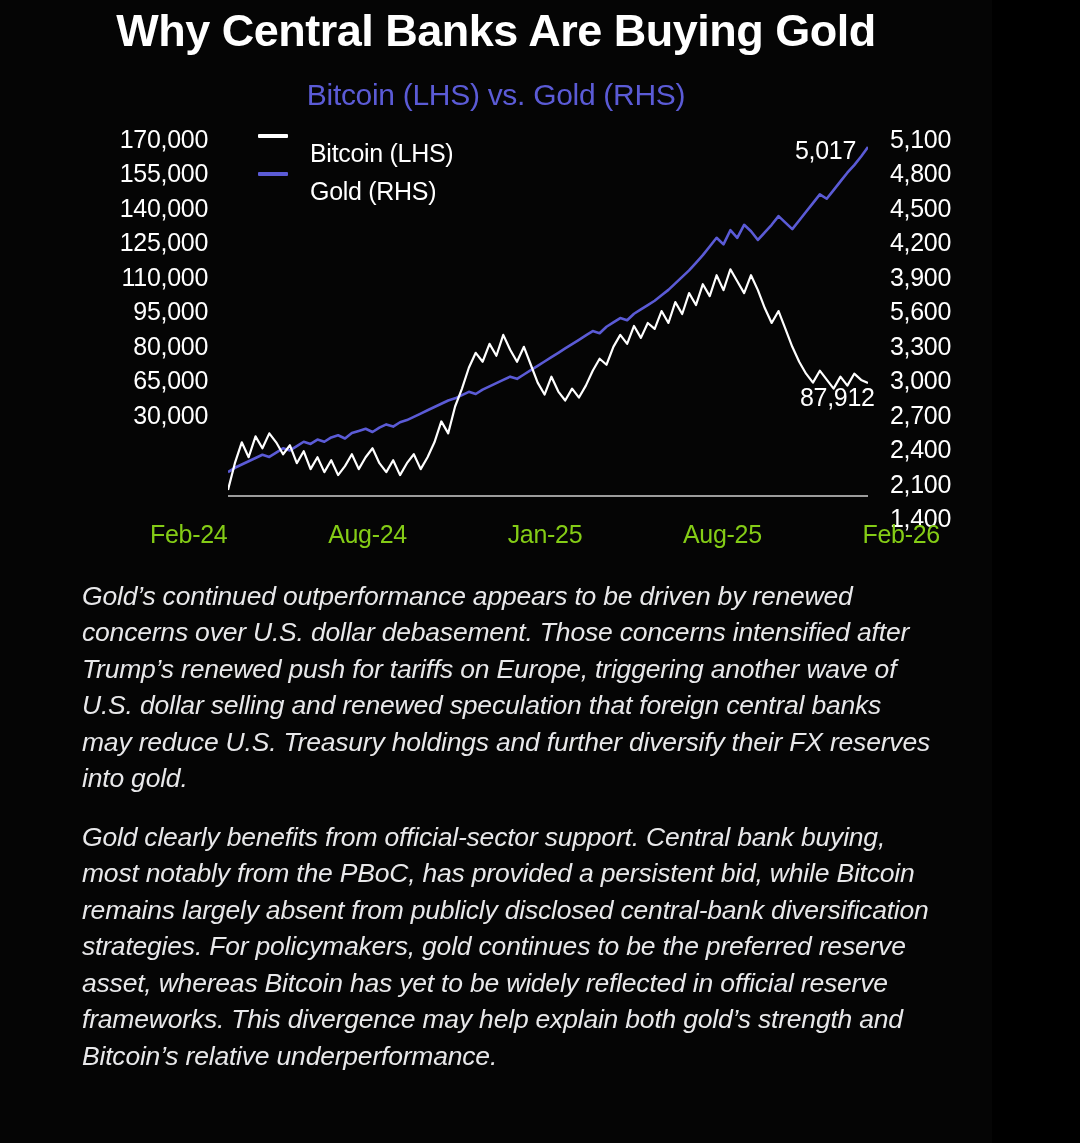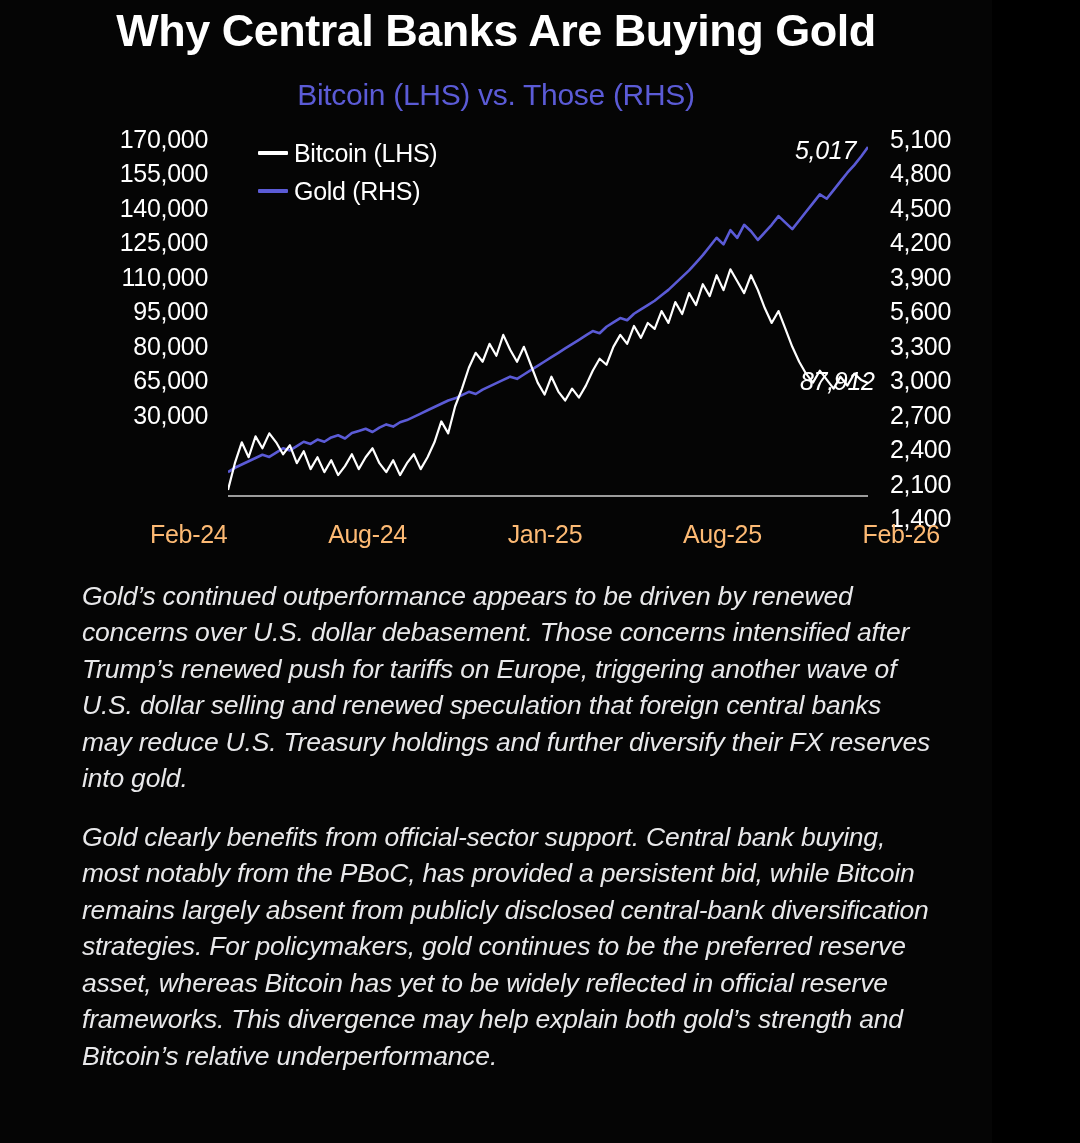--- a/index.html
+++ b/index.html
@@ -75,70 +75,68 @@
   .legend {
     position: absolute;
     left: 258px;
     top: 12px;
     font-size: 25px;
     line-height: 38px;
     letter-spacing: -0.3px;
   }
   .legend-row {
     display: flex;
-    align-items: center;
-    gap: 6px;
+    gap: 22px;
     white-space: nowrap;
   }
   .legend-dash {
     display: inline-block;
     width: 30px;
     height: 4px;
     border-radius: 1px;
   }
   .label-float {
     position: absolute;
     font-size: 25px;
     color: #ffffff;
     letter-spacing: -0.3px;
     white-space: nowrap;
-    font-style: italic;
   }
   .xaxis {
     position: absolute;
     left: 150px;
     top: 398px;
     width: 790px;
     display: flex;
     justify-content: space-between;
     font-size: 25px;
     letter-spacing: -0.3px;
   }
-  .xaxis span { color: #fdba74; }
+  .xaxis span { color: #84cc16; }
   .body-text {
     padding: 0 56px 0 82px;
     margin-top: 16px;
     font-style: italic;
   }
   .body-text p {
     font-size: 26.5px;
     line-height: 36.5px;
     color: #e8e8ea;
     margin: 0 0 22px 0;
     letter-spacing: -0.2px;
   }
 </style>
 </head>
 <body>
 
 <div class="page">
 
   <div class="headline">Why Central Banks Are Buying Gold</div>
 
-  <div class="chart-title">Bitcoin (LHS) vs. Those (RHS)</div>
+  <div class="chart-title">Bitcoin (LHS) vs. Gold (RHS)</div>
 
   <div class="chart-wrap">
 
     <div class="axis-left">
       <div>170,000</div>
       <div>155,000</div>
       <div>140,000</div>
       <div>125,000</div>
       <div>110,000</div>
       <div>95,000</div>
@@ -175,21 +173,21 @@
         <span class="legend-dash" style="background:#ffffff"></span>
         <span>Bitcoin (LHS)</span>
       </div>
       <div class="legend-row">
         <span class="legend-dash" style="background:#5b5bd6"></span>
         <span>Gold (RHS)</span>
       </div>
     </div>
 
     <div class="label-float" style="left:795px; top:14px;">5,017</div>
-    <div class="label-float" style="left:800px; top:245px;">87,912</div>
+    <div class="label-float" style="left:800px; top:261px;">87,912</div>
 
     <div class="xaxis">
       <span>Feb-24</span>
       <span>Aug-24</span>
       <span>Jan-25</span>
       <span>Aug-25</span>
       <span>Feb-26</span>
     </div>
   </div>
 

